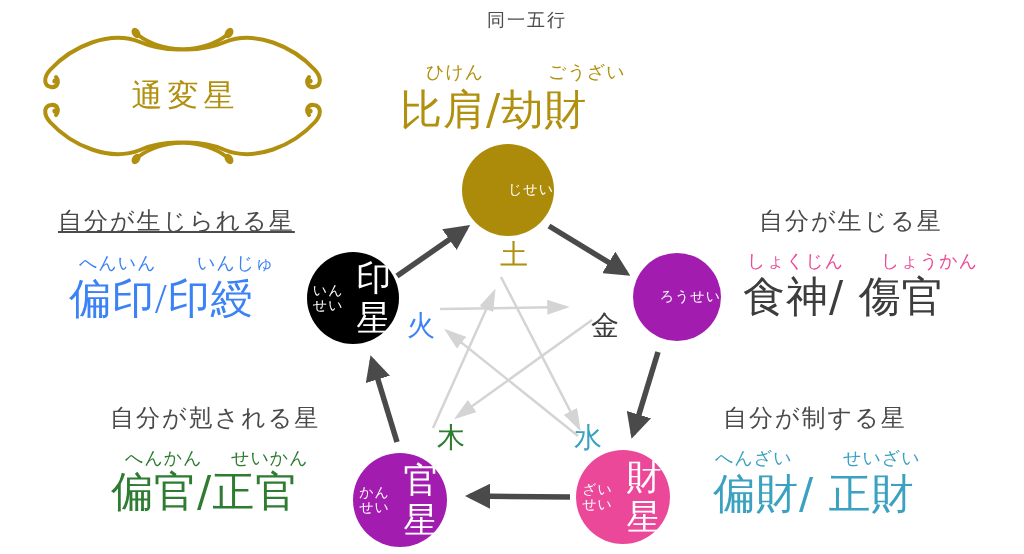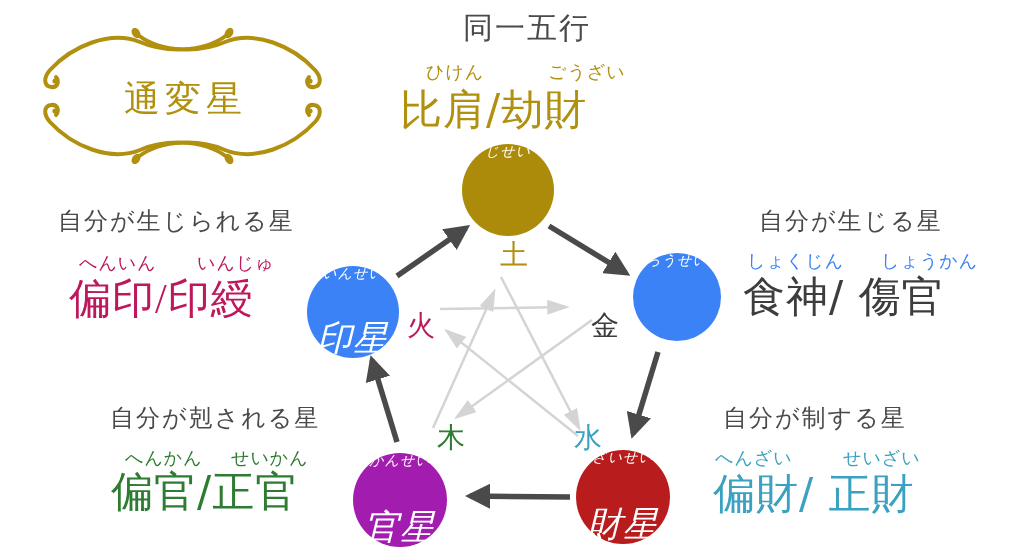--- a/index.html
+++ b/index.html
@@ -3,37 +3,37 @@
 <meta charset="utf-8">
 <style>
   html,body{margin:0;padding:0;background:#ffffff;}
   #stage{
     position:relative;width:1024px;height:554px;overflow:hidden;background:#ffffff;
     font-family:"DejaVu Sans","Liberation Sans",sans-serif;
   }
   .abs{position:absolute;}
   
   .c-gold{color:#b0900e;}
-  .c-maroon{color:#be185d;}
+  .c-maroon{color:#3b82f6;}
   .c-green{color:#2e7c31;}
   .c-teal{color:#3ba1c1;}
-  .c-dark{color:#3b82f6;}
+  .c-dark{color:#ec4899;}
   .c-char{color:#3d3d3d;}
   
   .heading{font-size:24px;letter-spacing:2px;color:#4a4a4a;white-space:nowrap;}
   .furi{font-size:18px;letter-spacing:1px;white-space:nowrap;}
   .names{font-size:42px;letter-spacing:1px;white-space:nowrap;font-weight:500;}
   
-  .circle{border-radius:50%;display:flex;flex-direction:column;align-items:center;justify-content:space-between;color:#fff;text-align:center;font-style:italic;}
+  .circle{border-radius:50%;display:flex;flex-direction:row;align-items:center;justify-content:flex-end;color:#fff;text-align:center;}
   .circle .cfuri{font-size:14px;letter-spacing:1px;line-height:1.1;color:#fff;}
   .circle .clabel{font-size:35px;letter-spacing:1px;line-height:1.15;color:#fff;font-weight:500;}
   
   .elem{font-size:28px;line-height:1;font-weight:500;}
   
-  .main-title{font-size:36px;letter-spacing:5px;text-align:center;white-space:nowrap;}
+  .main-title{font-size:31px;letter-spacing:5px;text-align:center;white-space:nowrap;}
   svg{position:absolute;left:0;top:0;}
 </style>
 </head>
 <body>
 
 <div id="stage">
 
   <svg class="abs" style="left:35px;top:22px;" width="295" height="148" viewBox="0 0 295 148">
     <g stroke="#b0900e" stroke-width="4" fill="none" stroke-linecap="round">
       <path d="M 103 13 C 128 32, 167 30, 190 20 C 220 8, 258 24, 280 48 C 287 56, 286 64, 279 65 C 273 66, 270 60, 274 55"></path>
@@ -75,28 +75,28 @@
     <g stroke="#4a4a4a" stroke-width="5.5" fill="none" marker-end="url(#darkArrow)">
       <line x1="397" y1="276" x2="466" y2="228"></line>
       <line x1="549" y1="226" x2="626" y2="273"></line>
       <line x1="658" y1="352" x2="633" y2="434"></line>
       <line x1="570" y1="497" x2="470" y2="496"></line>
       <line x1="397" y1="442" x2="372" y2="360"></line>
     </g>
   </svg>
 
   <div class="abs" style="left:398px;top:8px;width:258px;">
-    <div class="heading" style="position:absolute;left:0;top:0;width:100%;text-align:center;font-size:30px;">同一五行</div>
+    <div class="heading" style="position:absolute;left:0;top:0;width:100%;text-align:center;font-size:18px;">同一五行</div>
     <div class="furi c-gold" style="position:absolute;left:28px;top:52px;">ひけん</div>
     <div class="furi c-gold" style="position:absolute;left:134px;top:52px;margin-left:16px;">ごうざい</div>
     <div class="names c-gold" style="position:absolute;left:2px;top:74px;text-align:center;">比肩/劫財</div>
   </div>
 
   <div class="abs" style="left:55px;top:205px;width:290px;">
-    <div class="heading" style="position:absolute;left:3px;top:0;">自分が生じられる星</div>
+    <div class="heading" style="position:absolute;left:3px;top:0;text-decoration:underline;">自分が生じられる星</div>
     <div class="furi c-maroon" style="position:absolute;left:24px;top:46px;">へんいん</div>
     <div class="furi c-maroon" style="position:absolute;left:142px;top:46px;">いんじゅ</div>
     <div class="names c-maroon" style="position:absolute;left:14px;top:66px;font-family:Liberation Serif, serif;">偏印/印綬</div>
   </div>
 
   <div class="abs" style="left:743px;top:205px;width:285px;">
     <div class="heading" style="position:absolute;left:16px;top:0;">自分が生じる星</div>
     <div class="furi c-dark" style="position:absolute;left:4px;top:44px;">しょくじん</div>
     <div class="furi c-dark" style="position:absolute;left:138px;top:44px;">しょうかん</div>
     <div class="names c-char" style="position:absolute;left:0px;top:64px;">食神/ 傷官</div>
@@ -112,32 +112,32 @@
   <div class="abs" style="left:713px;top:402px;width:285px;">
     <div class="heading" style="position:absolute;left:10px;top:0;">自分が制する星</div>
     <div class="furi c-teal" style="position:absolute;left:2px;top:44px;">へんざい</div>
     <div class="furi c-teal" style="position:absolute;left:130px;top:44px;">せいざい</div>
     <div class="names c-teal" style="position:absolute;left:0px;top:64px;">偏財/ 正財</div>
   </div>
 
   <div class="circle abs" style="left:462px;top:144px;width:92px;height:92px;background:#ac8b0a;">
     <div class="cfuri">じせい</div>
   </div>
-  <div class="circle abs" style="left:633px;top:253px;width:88px;height:88px;background:#3b82f6;">
+  <div class="circle abs" style="left:633px;top:253px;width:88px;height:88px;background:#a21caf;">
     <div class="cfuri">ろうせい</div>
   </div>
-  <div class="circle abs" style="left:307px;top:266px;width:92px;height:92px;background:#3b82f6;">
+  <div class="circle abs" style="left:307px;top:252px;width:92px;height:92px;background:#000000;">
     <div class="cfuri">いんせい</div>
     <div class="clabel">印星</div>
   </div>
   <div class="circle abs" style="left:353px;top:453px;width:94px;height:94px;background:#a21caf;">
     <div class="cfuri">かんせい</div>
     <div class="clabel">官星</div>
   </div>
-  <div class="circle abs" style="left:576px;top:450px;width:94px;height:94px;background:#b91c1c;">
+  <div class="circle abs" style="left:576px;top:450px;width:94px;height:94px;background:#ec4899;">
     <div class="cfuri">ざいせい</div>
     <div class="clabel">財星</div>
   </div>
 
   <div class="abs elem c-gold" style="left:500px;top:241px;">土</div>
   <div class="abs elem c-char" style="left:591px;top:312px;">金</div>
   <div class="abs elem c-maroon" style="left:407px;top:312px;">火</div>
   <div class="abs elem c-green" style="left:437px;top:424px;">木</div>
   <div class="abs elem c-teal" style="left:574px;top:424px;">水</div>
 

